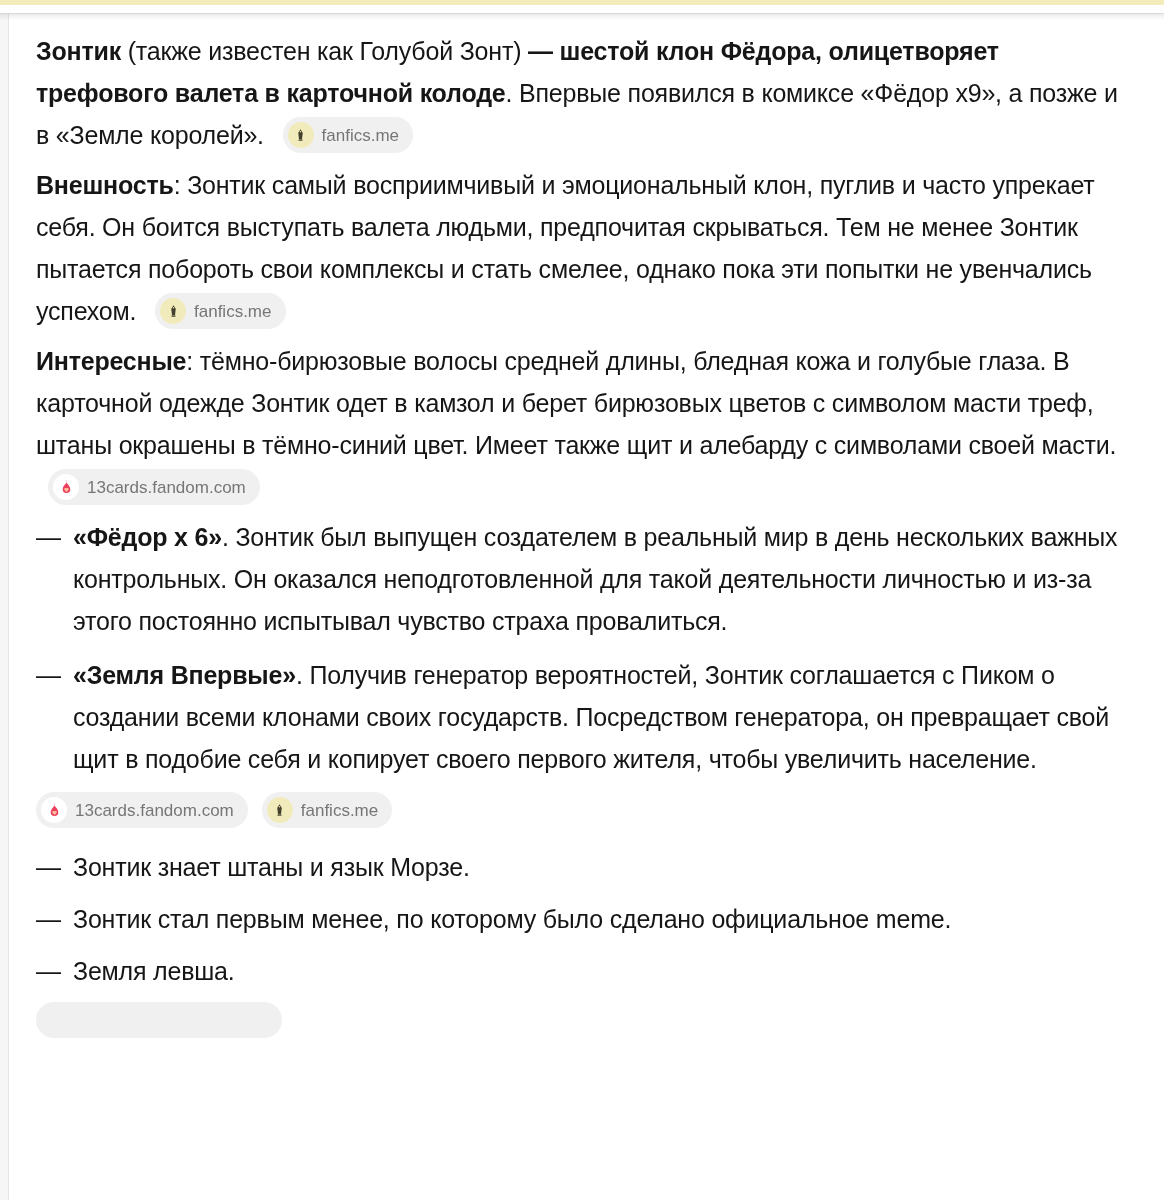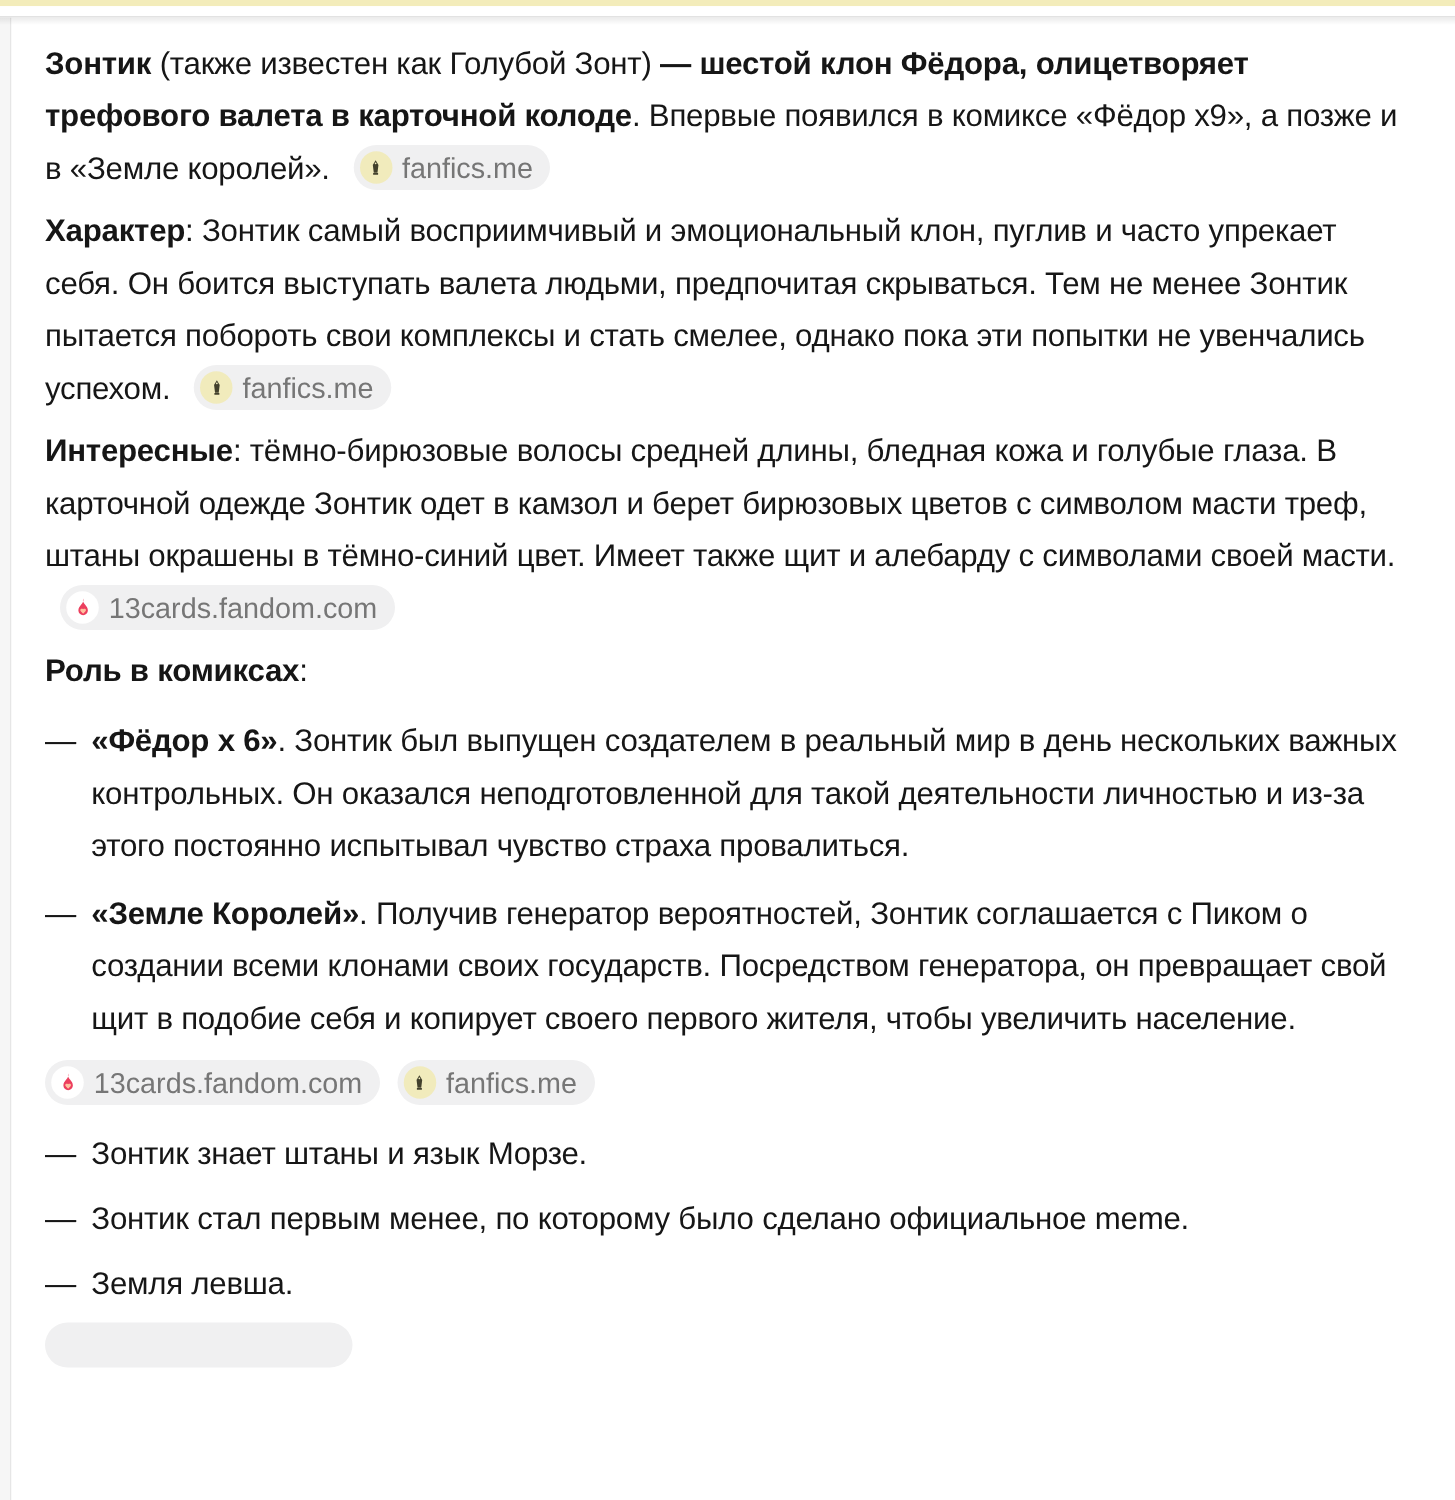--- a/index.html
+++ b/index.html
@@ -25,21 +25,21 @@
   .facts .dash-item{margin-bottom:10px;}
   .dash{width:37px;flex-shrink:0;}
   .item-body{flex:1;}
   .chip{display:inline-flex;align-items:center;height:36px;border-radius:18px;
     background:#f0f0f1;padding:0 14px 0 5px;cursor:pointer;}
   .inline-chip{vertical-align:middle;margin-left:12px;position:relative;top:-2px;}
   .cicon{width:26px;height:26px;border-radius:50%;margin-right:8px;
     display:flex;align-items:center;justify-content:center;flex-shrink:0;}
   .cicon.fanfics{background:#f1ebbc;}
   .cicon.fandom{background:#ffffff;}
-  .clabel{font-size:23px;line-height:1;color:#767676;letter-spacing:0;white-space:nowrap;}
+  .clabel{font-size:17px;line-height:1;color:#767676;letter-spacing:0;white-space:nowrap;}
   .badge-row{display:flex;gap:14px;margin:10px 0 18px 0;}
   .partial-chip{width:246px;height:36px;border-radius:18px;background:#f0f0f1;
     margin-top:8px;cursor:pointer;}
 </style>
 </head>
 <body>
 
 <div class="topbar"></div>
 <div class="topgap"></div>
 <div class="divider"></div>
@@ -54,51 +54,50 @@
         <span class="cicon fanfics">
           <svg width="17" height="17" viewBox="0 0 24 24">
             <path d="M12 3l3.2 5.6-1.1 8.6h-4.2L8.8 8.6z" fill="#42402c"></path>
             <path d="M9.2 17.6h5.6v1.8H9.2z" fill="#42402c"></path>
             <circle cx="12" cy="6.6" r="1" fill="#f5efc0"></circle>
           </svg>
         </span>
         <span class="clabel">fanfics.me</span>
       </span></div>
 
-    <div class="para"><span><span class="seg-b">Характер</span><span>: Зонтик самый восприимчивый и эмоциональный клон, пуглив и часто упрекает себя. Он боится выступать валета людьми, предпочитая скрываться. Тем не менее Зонтик пытается побороть свои комплексы и стать смелее, однако пока эти попытки не увенчались успехом. </span></span><span class="chip inline-chip">
+    <div class="para"><span><span class="seg-b">Внешность</span><span>: Зонтик самый восприимчивый и эмоциональный клон, пуглив и часто упрекает себя. Он боится выступать валета людьми, предпочитая скрываться. Тем не менее Зонтик пытается побороть свои комплексы и стать смелее, однако пока эти попытки не увенчались успехом. </span></span><span class="chip inline-chip">
         <span class="cicon fanfics">
           <svg width="17" height="17" viewBox="0 0 24 24">
             <path d="M12 3l3.2 5.6-1.1 8.6h-4.2L8.8 8.6z" fill="#42402c"></path>
             <path d="M9.2 17.6h5.6v1.8H9.2z" fill="#42402c"></path>
             <circle cx="12" cy="6.6" r="1" fill="#f5efc0"></circle>
           </svg>
         </span>
         <span class="clabel">fanfics.me</span>
       </span></div>
 
     <div class="para"><span><span class="seg-b">Интересные</span><span>: тёмно-бирюзовые волосы средней длины, бледная кожа и голубые глаза. В карточной одежде Зонтик одет в камзол и берет бирюзовых цветов с символом масти треф, штаны окрашены в тёмно-синий цвет. Имеет также щит и алебарду с символами своей масти. </span></span><span class="chip inline-chip">
         <span class="cicon fandom">
           <svg width="19" height="19" viewBox="0 0 24 24">
             <path d="M12 2.2c.9 2.6-.4 4.3-1.9 6.1-1.6 1.9-2.9 3.7-2.9 6a4.8 4.8 0 0 0 9.6 0c0-2.3-1.3-4.1-2.9-6C12.4 6.5 11.3 4.8 12 2.2z" fill="#ec3f5e"></path>
             <path d="M12 17.6l-2.4-2.4c-.6-.6-.6-1.6 0-2.2.6-.6 1.6-.6 2.2 0l.2.2.2-.2c.6-.6 1.6-.6 2.2 0 .6.6.6 1.6 0 2.2z" fill="#ffc09e"></path>
           </svg>
         </span>
         <span class="clabel">13cards.fandom.com</span>
       </span></div>
 
-    <div class="heading"><span class="seg-b">Роль в комиксах</span><span>:</span></div>
 
     <div class="roles">
       <div class="dash-item">
         <span class="dash">—</span>
         <span class="item-body"><span class="seg-b">«Фёдор x 6»</span><span>. Зонтик был выпущен создателем в реальный мир в день нескольких важных контрольных. Он оказался неподготовленной для такой деятельности личностью и из-за этого постоянно испытывал чувство страха провалиться.</span></span>
       </div>
       <div class="dash-item">
         <span class="dash">—</span>
-        <span class="item-body"><span class="seg-b">«Земле Королей»</span><span>. Получив генератор вероятностей, Зонтик соглашается с Пиком о создании всеми клонами своих государств. Посредством генератора, он превращает свой щит в подобие себя и копирует своего первого жителя, чтобы увеличить население.</span></span>
+        <span class="item-body"><span class="seg-b">«Земля Впервые»</span><span>. Получив генератор вероятностей, Зонтик соглашается с Пиком о создании всеми клонами своих государств. Посредством генератора, он превращает свой щит в подобие себя и копирует своего первого жителя, чтобы увеличить население.</span></span>
       </div>
     </div>
 
     <div class="badge-row">
       <span class="chip">
         <span class="cicon fandom">
           <svg width="19" height="19" viewBox="0 0 24 24">
             <path d="M12 2.2c.9 2.6-.4 4.3-1.9 6.1-1.6 1.9-2.9 3.7-2.9 6a4.8 4.8 0 0 0 9.6 0c0-2.3-1.3-4.1-2.9-6C12.4 6.5 11.3 4.8 12 2.2z" fill="#ec3f5e"></path>
             <path d="M12 17.6l-2.4-2.4c-.6-.6-.6-1.6 0-2.2.6-.6 1.6-.6 2.2 0l.2.2.2-.2c.6-.6 1.6-.6 2.2 0 .6.6.6 1.6 0 2.2z" fill="#ffc09e"></path>
           </svg>

